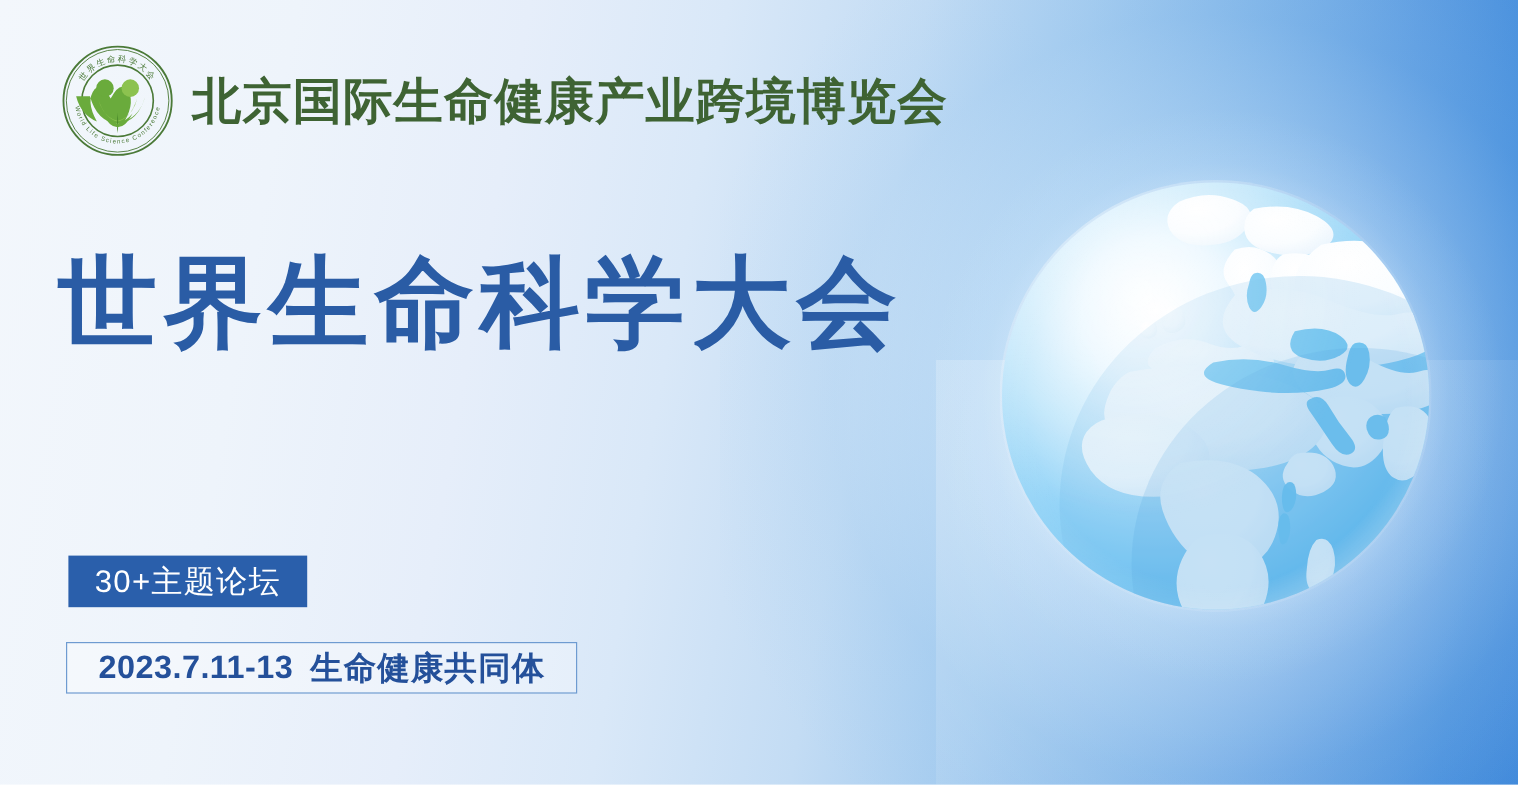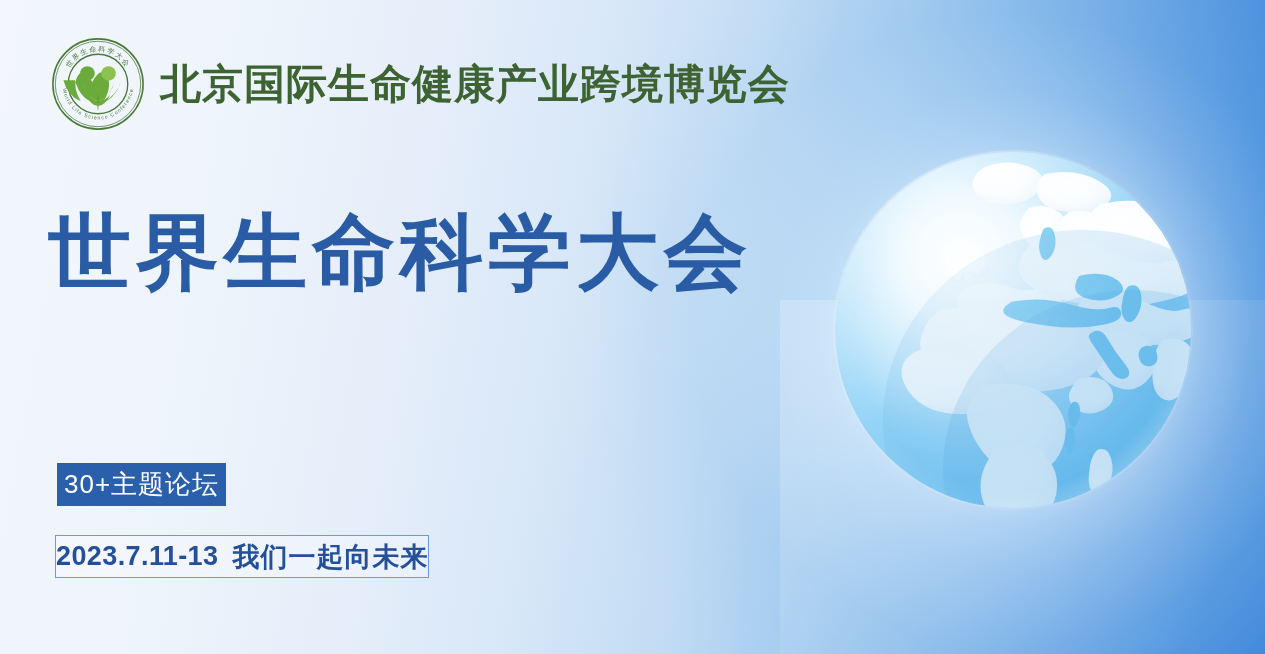--- a/index.html
+++ b/index.html
@@ -118,36 +118,36 @@
     line-height: 1.2;
     white-space: nowrap;
   }
 
   
   .badge-forum {
     position: absolute;
     left: 57px;
     top: 463px;
     height: 43px;
-    padding: 0 7px;
+    padding: 0 22px;
     display: flex;
     align-items: center;
     background: #2a5fab;
     color: #ffffff;
     font-size: 26px;
     font-weight: 500;
     letter-spacing: 1px;
     white-space: nowrap;
   }
   .badge-date {
     position: absolute;
     left: 55px;
     top: 535px;
     height: 41px;
-    padding: 0 0;
+    padding: 0 26px;
     display: flex;
     align-items: center;
     border: 1.6px solid #6e9bd1;
     background: rgba(255,255,255,0.30);
     color: #24509a;
     font-size: 27px;
     font-weight: 700;
     letter-spacing: 0.4px;
     white-space: nowrap;
   }
@@ -330,16 +330,16 @@
       <div class="org-cn">北京国际生命健康产业跨境博览会</div>
     </div>
   </div>
 
   <div class="headline">世界生命科学大会</div>
 
   <div class="badge-forum">30+主题论坛</div>
 
   <div class="badge-date">
     <span>2023.7.11-13</span>
-    <span class="venue">我们一起向未来</span>
+    <span class="venue">生命健康共同体</span>
   </div>
 
 </div>
 
 </body></html>

